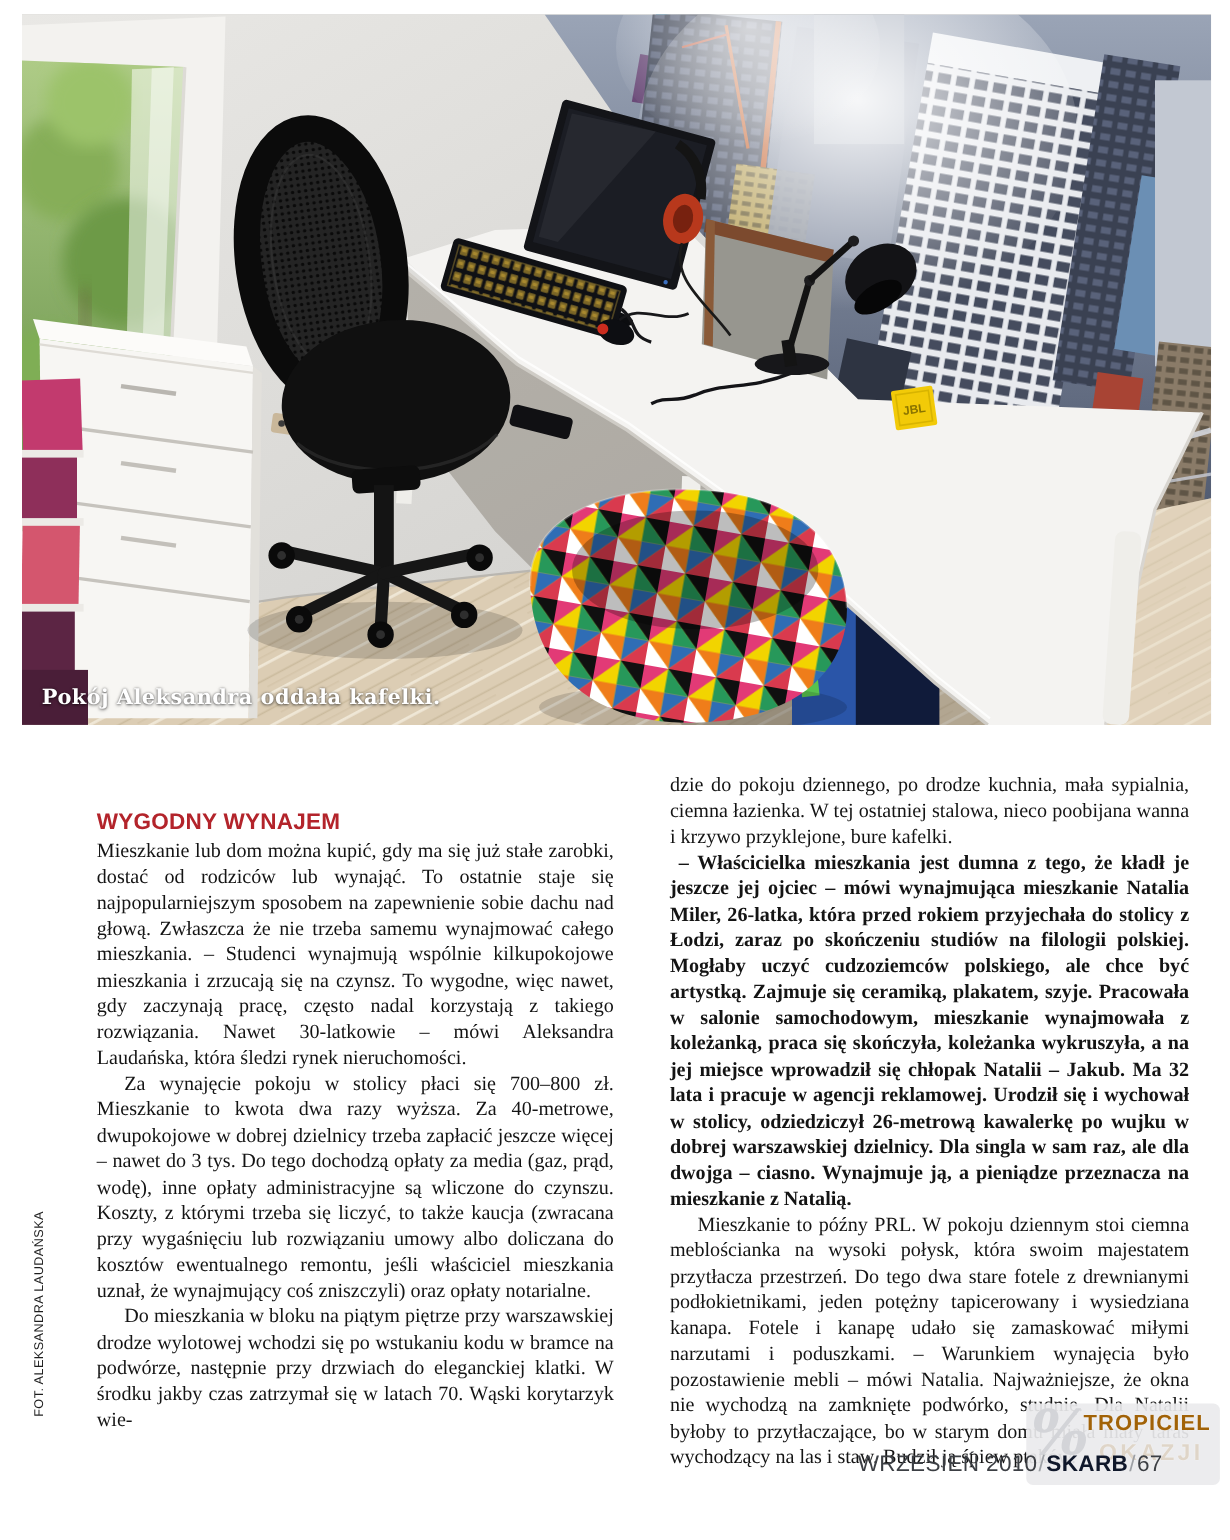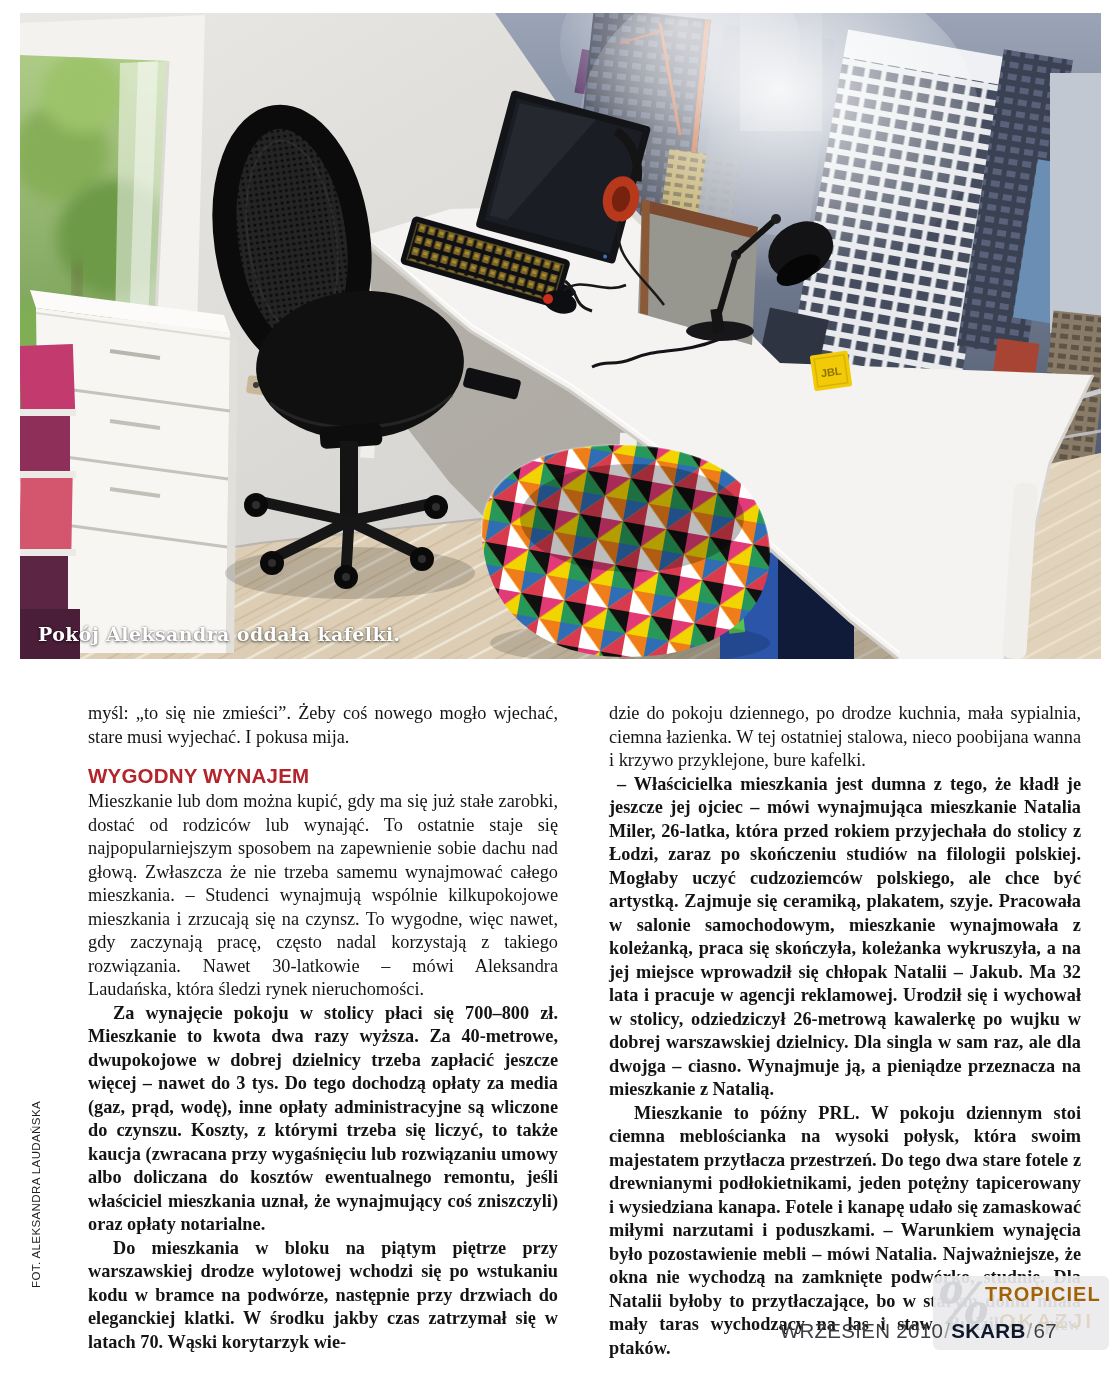--- a/index.html
+++ b/index.html
@@ -14,26 +14,26 @@
   .caption{
     position:absolute;left:18px;top:610px;
     font-family:"DejaVu Serif","Liberation Serif",serif;
     font-weight:bold;font-size:19px;color:#ffffff;letter-spacing:.4px;
     text-shadow:0 1px 3px rgba(0,0,0,.6),0 0 2px rgba(0,0,0,.35);
   }
   .col{position:absolute;top:702px;width:470px;font-size:18.3px;line-height:23.5px;text-align:justify;}
   .col-left{left:88px;}
   .col-right{left:609px;width:472px;}
   .col p{margin:0;}
-  .col p.indent{text-indent:25px;font-weight:bold;}
+  .col p.indent{text-indent:25px;}
   .col p.indent-sm{text-indent:8px;font-weight:bold;}
   .heading{
     font-family:"Liberation Sans","DejaVu Sans",sans-serif;
     font-weight:bold;font-size:20.5px;letter-spacing:.2px;
-    color:#b3242b;margin:16px 0 3px 0;line-height:22px;text-align:left;
+    color:#b3242b;margin:35px 0 3px 0;line-height:22px;text-align:left;
   }
   .watermark{
     position:absolute;left:933px;top:1276px;width:176px;height:74px;z-index:1;
     background:rgba(234,234,237,.92);border-radius:6px;overflow:hidden;
   }
   .watermark .pct{
     position:absolute;left:4px;top:-6px;font-family:"DejaVu Serif",serif;font-style:italic;
     font-size:56px;color:#d3d4d8;font-weight:bold;
   }
   .watermark .wline1{
@@ -338,21 +338,20 @@
     <ellipse cx="610" cy="630" rx="140" ry="22" fill="#000000" opacity=".15"></ellipse>
     <path d="M462,520 C460,462 520,432 600,432 C690,432 748,470 750,540 C750,600 700,643 608,644 C515,645 464,592 462,520 Z" fill="url(#mosaic)"></path>
     <ellipse cx="612" cy="505" rx="112" ry="54" fill="#000000" opacity=".26"></ellipse>
     <path d="M462,520 C460,462 520,432 600,432 C690,432 748,470 750,540" fill="none" stroke="#ffffff" stroke-width="2" opacity=".25"></path>
   </g>
 </svg>
 <div class="caption">Pokój Aleksandra oddała kafelki.</div>
 </div>
 
 <div class="col col-left">
-  <p>myśl: „to się nie zmieści”. Żeby coś nowego mogło wjechać, stare musi wyjechać. I pokusa mija.</p>
   <h2 class="heading">WYGODNY WYNAJEM</h2>
   <p>Mieszkanie lub dom można kupić, gdy ma się już stałe zarobki, dostać od rodziców lub wynająć. To ostatnie staje się najpopularniejszym sposobem na zapewnienie sobie dachu nad głową. Zwłaszcza że nie trzeba samemu wynajmować całego mieszkania. – Studenci wynajmują wspólnie kilkupokojowe mieszkania i zrzucają się na czynsz. To wygodne, więc nawet, gdy zaczynają pracę, często nadal korzystają z takiego rozwiązania. Nawet 30-latkowie – mówi Aleksandra Laudańska, która śledzi rynek nieruchomości.</p>
   <p class="indent">Za wynajęcie pokoju w stolicy płaci się 700–800 zł. Mieszkanie to kwota dwa razy wyższa. Za 40-metrowe, dwupokojowe w dobrej dzielnicy trzeba zapłacić jeszcze więcej – nawet do 3 tys. Do tego dochodzą opłaty za media (gaz, prąd, wodę), inne opłaty administracyjne są wliczone do czynszu. Koszty, z którymi trzeba się liczyć, to także kaucja (zwracana przy wygaśnięciu lub rozwiązaniu umowy albo doliczana do kosztów ewentualnego remontu, jeśli właściciel mieszkania uznał, że wynajmujący coś zniszczyli) oraz opłaty notarialne.</p>
   <p class="indent">Do mieszkania w bloku na piątym piętrze przy warszawskiej drodze wylotowej wchodzi się po wstukaniu kodu w bramce na podwórze, następnie przy drzwiach do eleganckiej klatki. W środku jakby czas zatrzymał się w latach 70. Wąski korytarzyk wie-</p>
 </div>
 
 <div class="col col-right">
   <p>dzie do pokoju dziennego, po drodze kuchnia, mała sypialnia, ciemna łazienka. W tej ostatniej stalowa, nieco poobijana wanna i krzywo przyklejone, bure kafelki.</p>
   <p class="indent-sm">– Właścicielka mieszkania jest dumna z tego, że kładł je jeszcze jej ojciec – mówi wynajmująca mieszkanie Natalia Miler, 26-latka, która przed rokiem przyjechała do stolicy z Łodzi, zaraz po skończeniu studiów na filologii polskiej. Mogłaby uczyć cudzoziemców polskiego, ale chce być artystką. Zajmuje się ceramiką, plakatem, szyje. Pracowała w salonie samochodowym, mieszkanie wynajmowała z koleżanką, praca się skończyła, koleżanka wykruszyła, a na jej miejsce wprowadził się chłopak Natalii – Jakub. Ma 32 lata i pracuje w agencji reklamowej. Urodził się i wychował w stolicy, odziedziczył 26-metrową kawalerkę po wujku w dobrej warszawskiej dzielnicy. Dla singla w sam raz, ale dla dwojga – ciasno. Wynajmuje ją, a pieniądze przeznacza na mieszkanie z Natalią.</p>
   <p class="indent">Mieszkanie to późny PRL. W pokoju dziennym stoi ciemna meblościanka na wysoki połysk, która swoim majestatem przytłacza przestrzeń. Do tego dwa stare fotele z drewnianymi podłokietnikami, jeden potężny tapicerowany i wysiedziana kanapa. Fotele i kanapę udało się zamaskować miłymi narzutami i poduszkami. – Warunkiem wynajęcia było pozostawienie mebli – mówi Natalia. Najważniejsze, że okna nie wychodzą na zamknięte podwórko, studnię. Dla Natalii byłoby to przytłaczające, bo w starym domu miała mały taras wychodzący na las i staw. Budził ją śpiew ptaków.</p>

